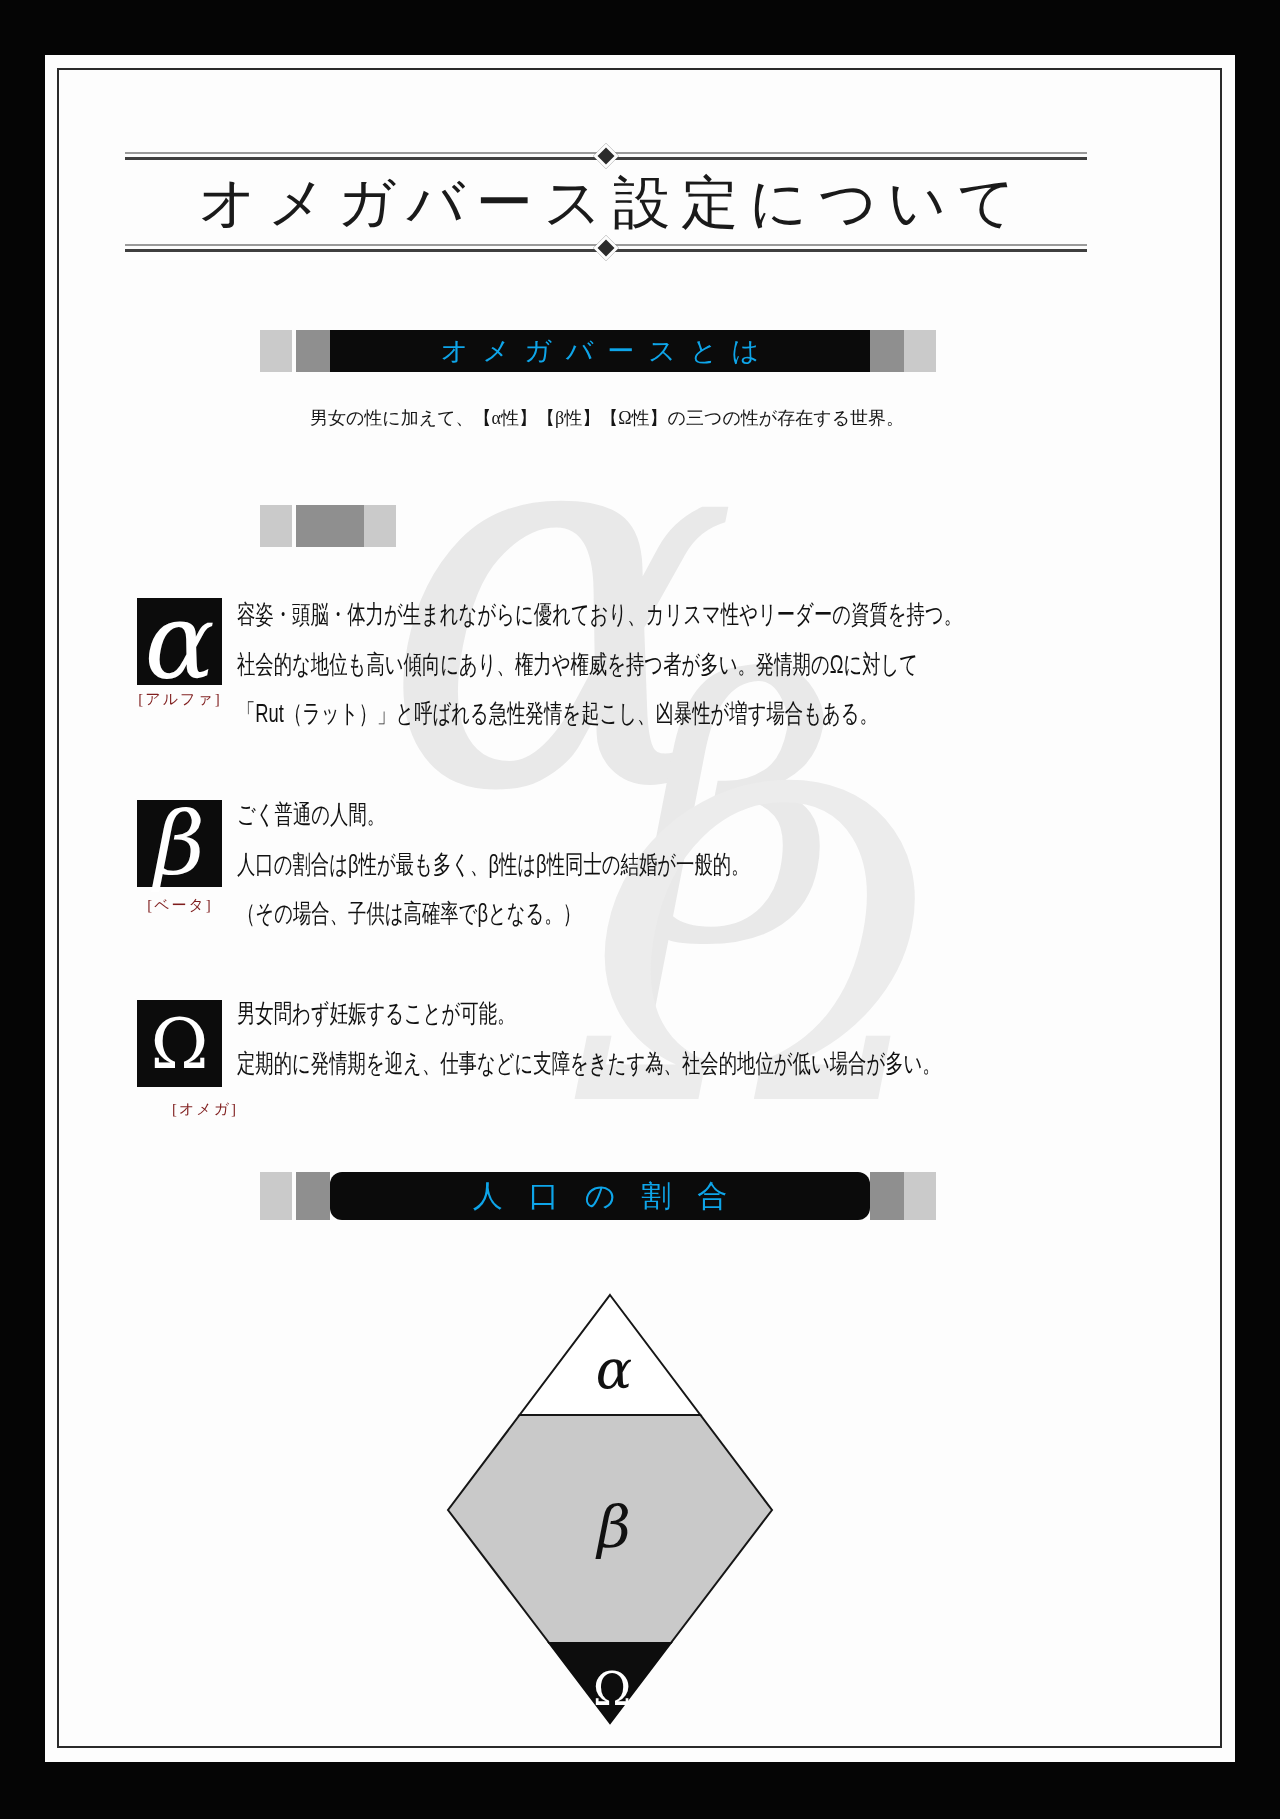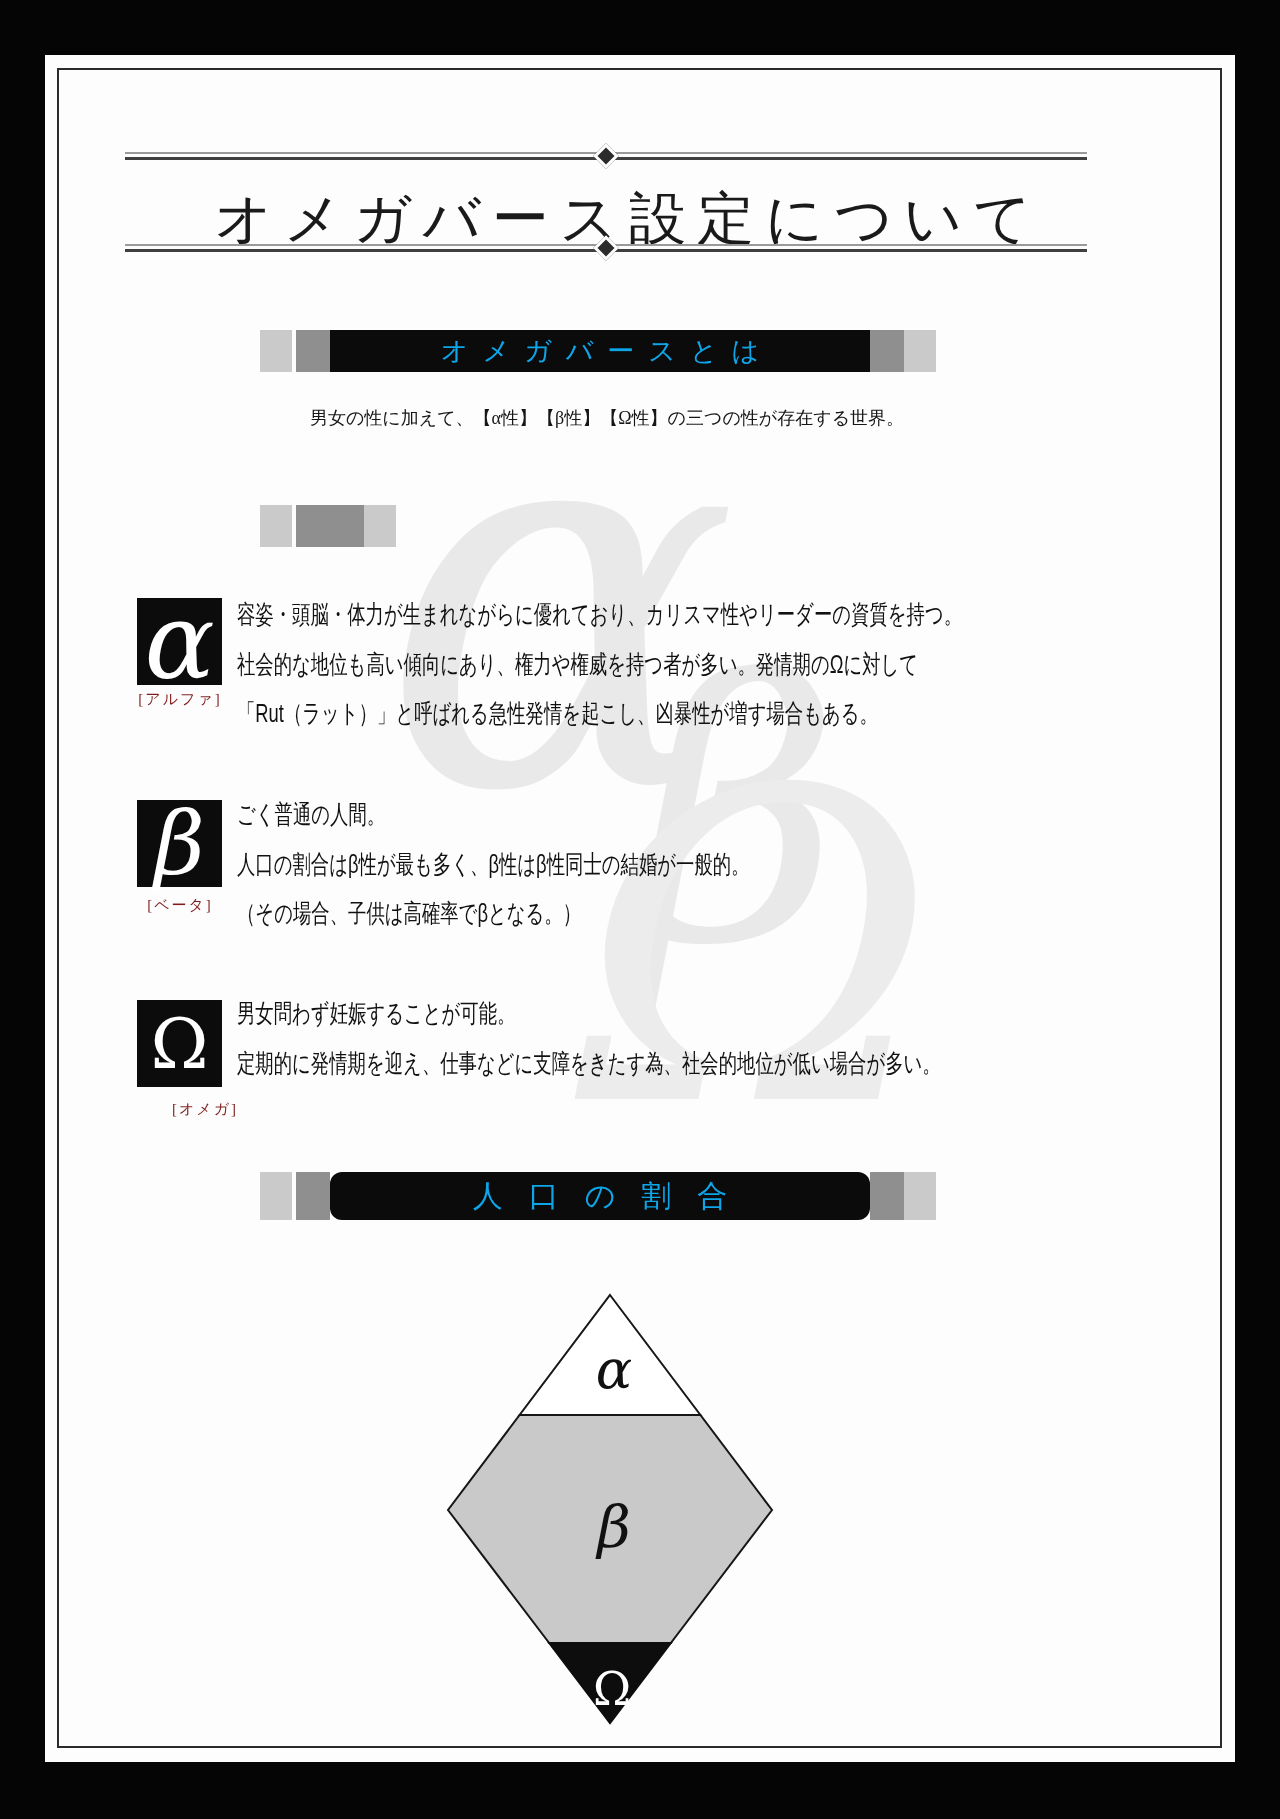--- a/index.html
+++ b/index.html
@@ -20,21 +20,21 @@
   
   .rule{position:absolute;left:80px;width:962px;height:3px;z-index:2;
         border-top:2px solid #9a9a9a;border-bottom:3px solid #3f3f3f;}
   .rule-top{top:97px;}
   .rule-bottom{top:189px;}
   .rule-diamond{position:absolute;width:12px;height:12px;background:#2b2b2b;
         border:3px solid #fdfdfd;transform:rotate(45deg);z-index:2;}
   .rd-top{left:552px;top:92px;}
   .rd-bottom{left:552px;top:184px;}
   .title{position:absolute;left:562px;top:118px;transform:translateX(-50%);
-        margin:16px;font-size:57px;font-weight:normal;letter-spacing:11px;padding-left:11px;
+        margin:0;font-size:57px;font-weight:normal;letter-spacing:11px;padding-left:11px;
         line-height:60px;white-space:nowrap;z-index:2;color:#1a1a1a;}
 
   
   .bar{position:absolute;left:215px;display:flex;align-items:stretch;height:42px;z-index:2;}
   .sq{height:100%;}
   .sq.light{width:32px;background:#cacaca;}
   .sq.dark{width:34px;background:#8f8f8f;}
   .gap4{width:4px;background:transparent;}
   .bar-black{width:540px;background:#0b0b0b;color:#0ea5e9;text-align:center;
         font-size:27px;letter-spacing:14px;padding-left:14px;box-sizing:border-box;

